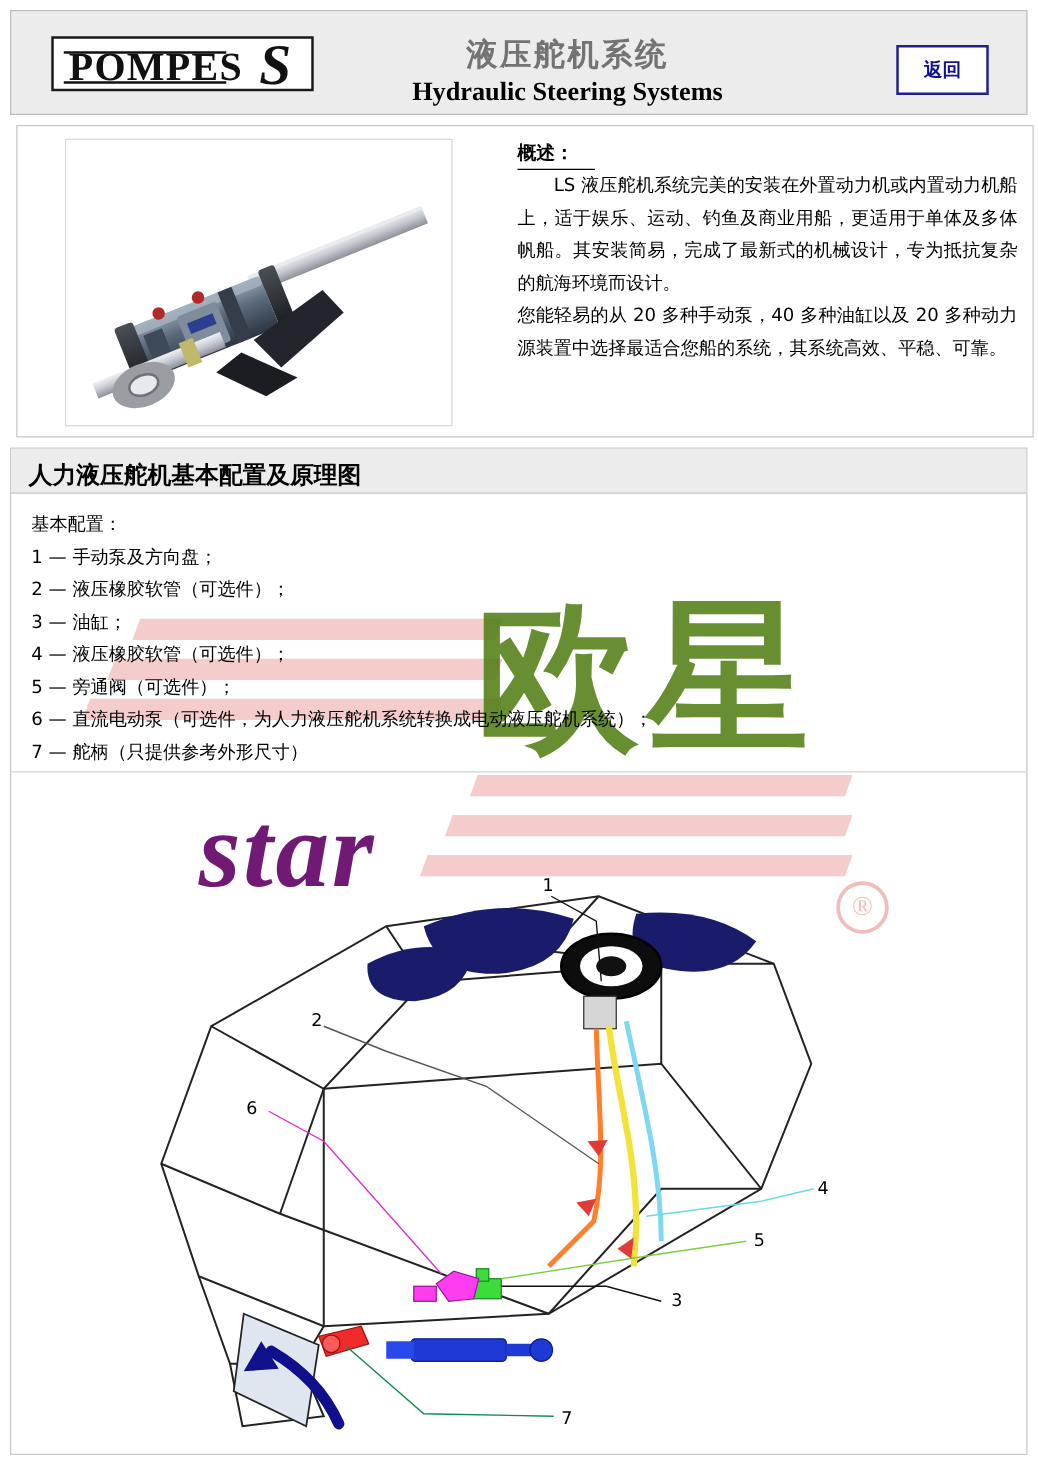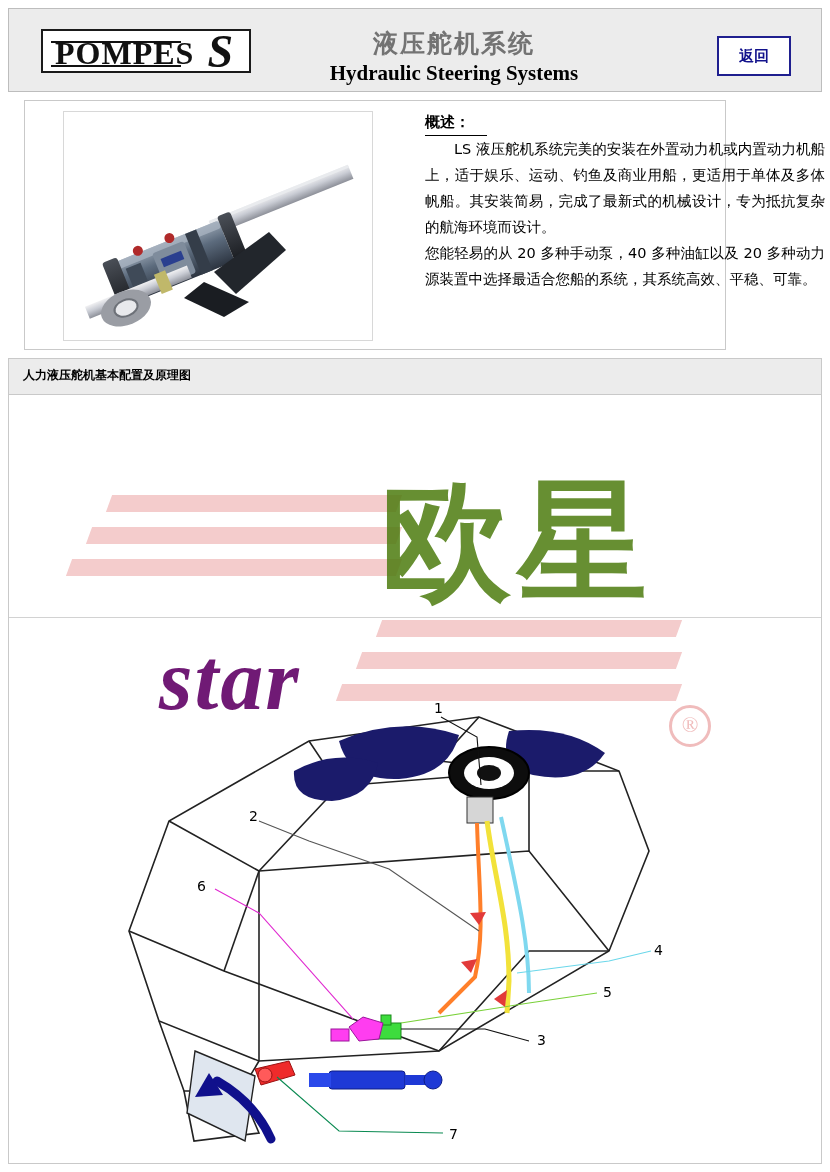--- a/index.html
+++ b/index.html
@@ -107,22 +107,22 @@
     display: flex;
     align-items: center;
     justify-content: center;
     box-sizing: border-box;
     cursor: pointer;
   }
 
   
   .top-section {
     position: absolute;
-    left: 24px; top: 100px;
-    width: 702px;
+    left: 13px; top: 100px;
+    width: 814px;
     height: 250px;
     background: #ffffff;
     border: 1px solid #c9c9c9;
     box-sizing: border-box;
   }
   .photo-box {
     position: absolute;
     left: 38px; top: 10px;
     width: 310px;
     height: 230px;
@@ -177,21 +177,21 @@
     height: 36px;
     background: #ececec;
     border-bottom: 1px solid #c9c9c9;
     box-sizing: border-box;
   }
   .mid-header-text {
     position: absolute;
     left: 14px; top: 8px;
     font-family: "DejaVu Sans", sans-serif;
     font-weight: bold;
-    font-size: 12px;
+    font-size: 19px;
   }
   .config-list {
     position: absolute;
     left: 16px; top: 48px;
     width: 780px;
     z-index: 4;
   }
   .config-line {
     font-family: "DejaVu Sans", sans-serif;
     font-size: 14.5px;
@@ -380,20 +380,30 @@
       <div class="wm-cn">欧星</div>
       <div class="wm-star">star</div>
       <div class="wm-bars2">
         <div class="wm-bar" style="left:40px; top:0px;  width:300px;"></div>
         <div class="wm-bar" style="left:20px; top:32px; width:320px;"></div>
         <div class="wm-bar" style="left:0px;  top:64px; width:340px;"></div>
       </div>
       <div class="wm-r">®</div>
     </div>
 
+    <div class="config-list">
+      <div class="config-line">基本配置：</div>
+      <div class="config-line">1 — 手动泵及方向盘；</div>
+      <div class="config-line">2 — 液压橡胶软管（可选件）；</div>
+      <div class="config-line">3 — 油缸；</div>
+      <div class="config-line">4 — 液压橡胶软管（可选件）；</div>
+      <div class="config-line">5 — 旁通阀（可选件）；</div>
+      <div class="config-line">6 — 直流电动泵（可选件，为人力液压舵机系统转换成电动液压舵机系统）；</div>
+      <div class="config-line">7 — 舵柄（只提供参考外形尺寸）</div>
+    </div>
 
     <div class="list-sep"></div>
 
     <div class="diagram">
       <svg width="812" height="542" viewBox="0 0 812 542">
 
         <g fill="none" stroke="#222" stroke-width="1.6">
           <path d="M300 120 L470 96 L610 150 L640 230 L600 330 L430 430 L250 440 L150 400 L120 310 L160 200 Z"></path>
           <path d="M300 120 L330 165 L520 150 L610 150"></path>
           <path d="M160 200 L250 250 L330 165"></path>

